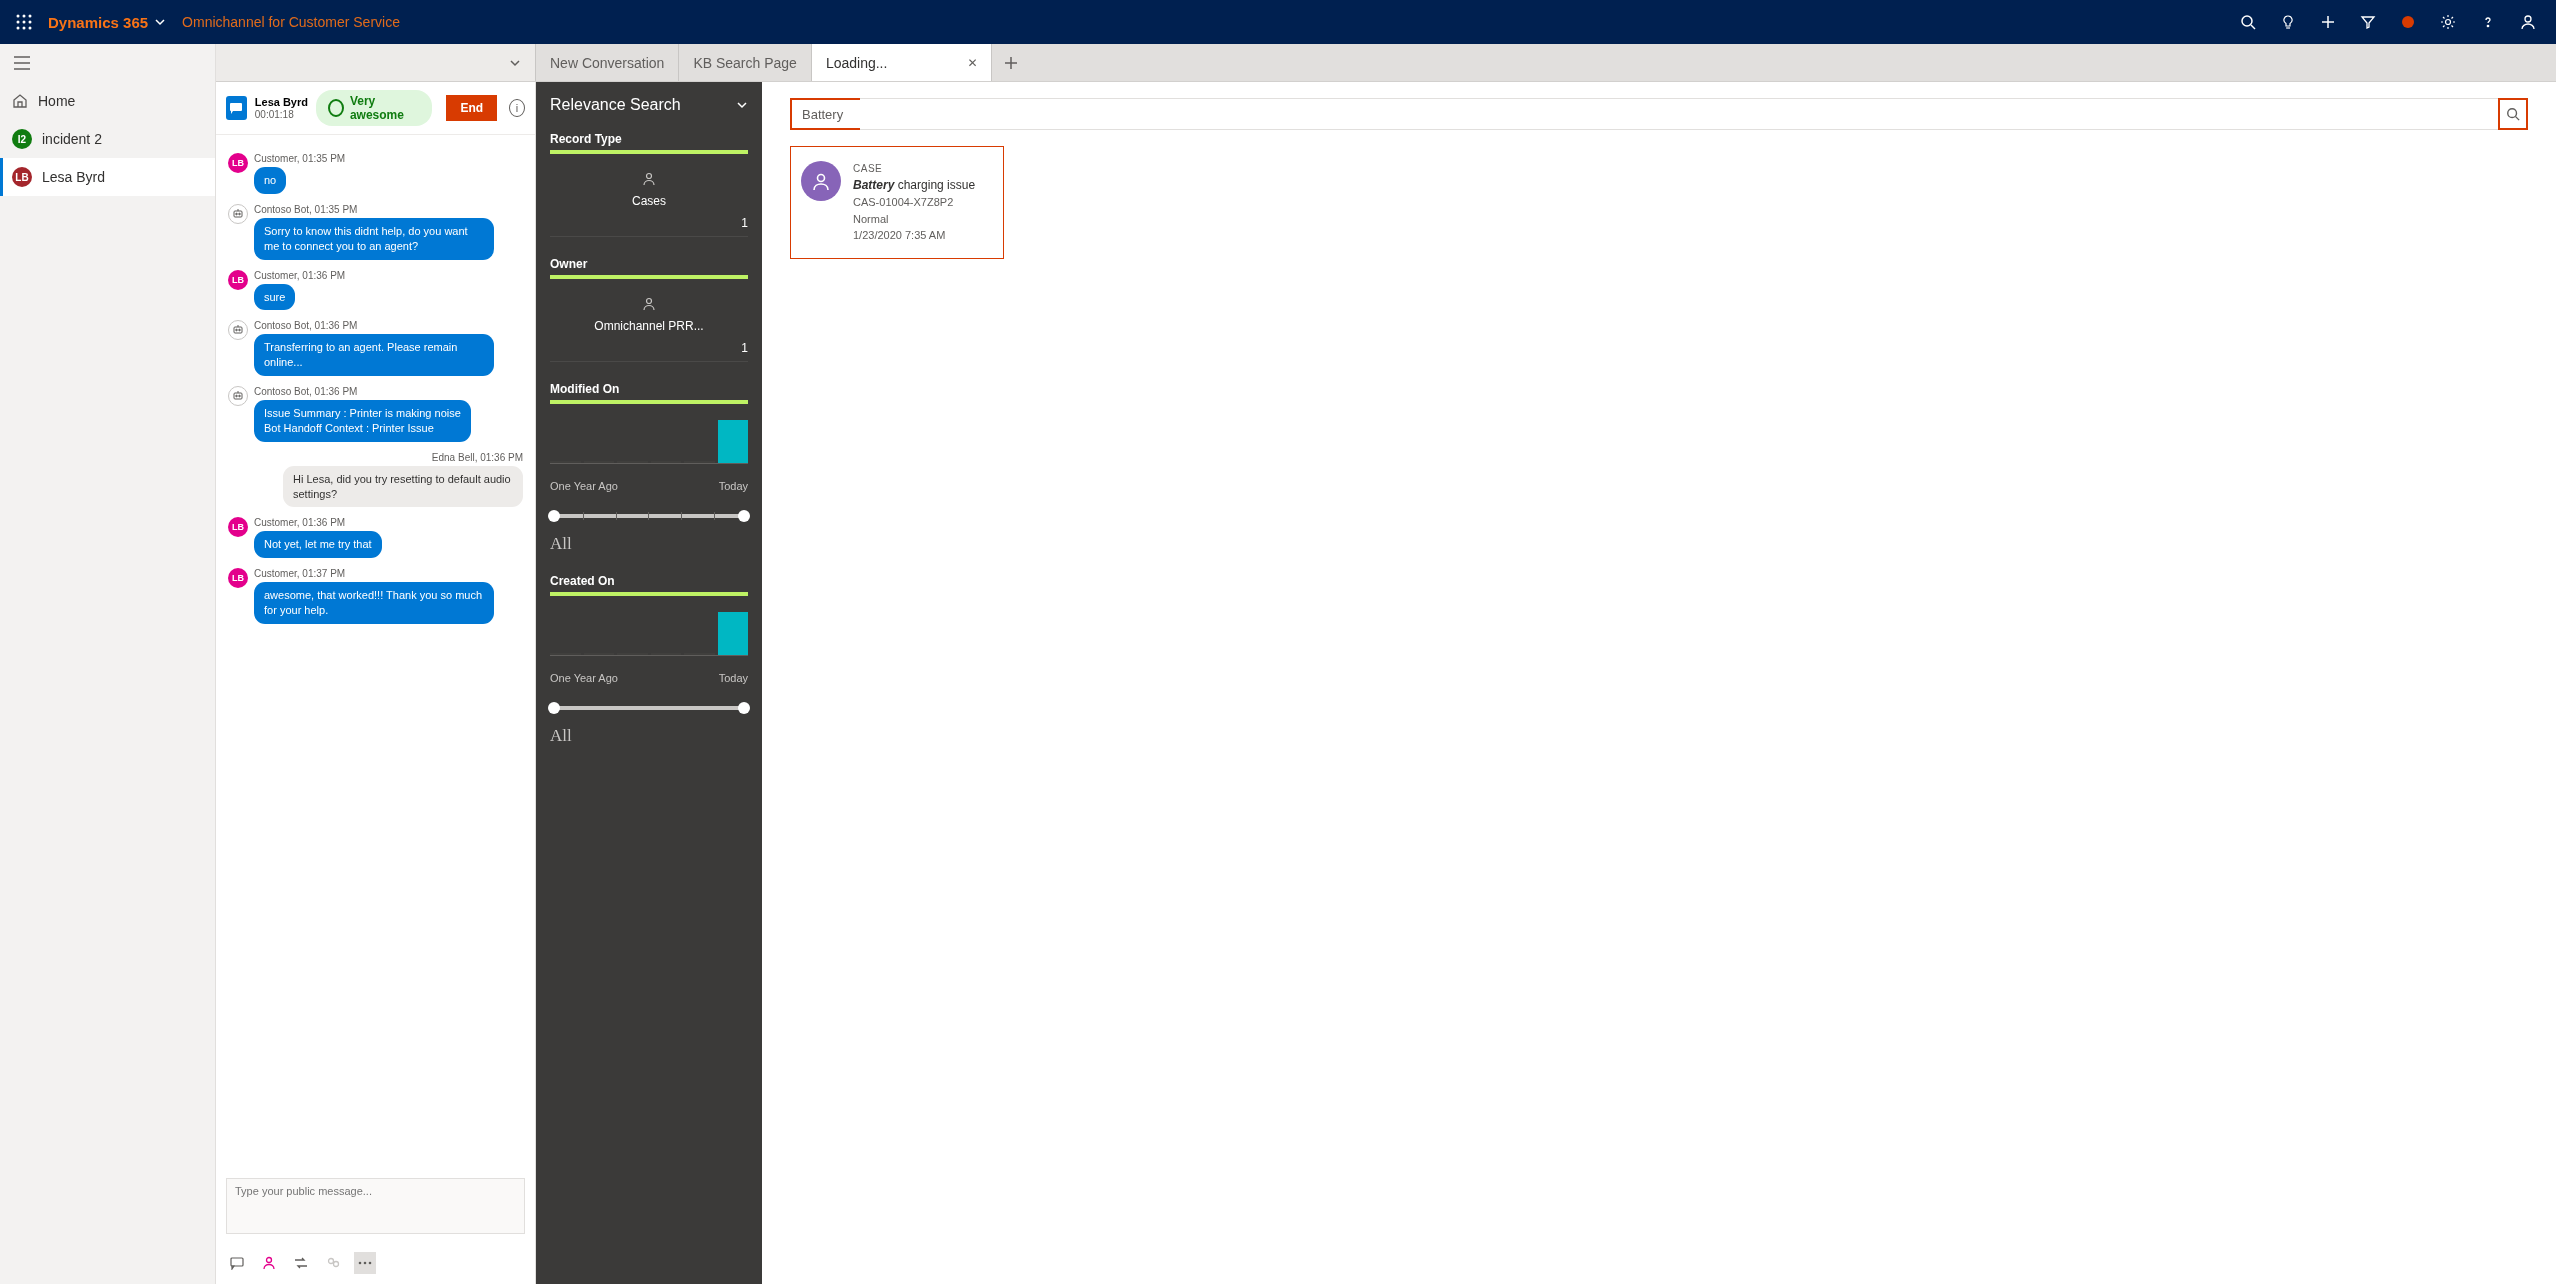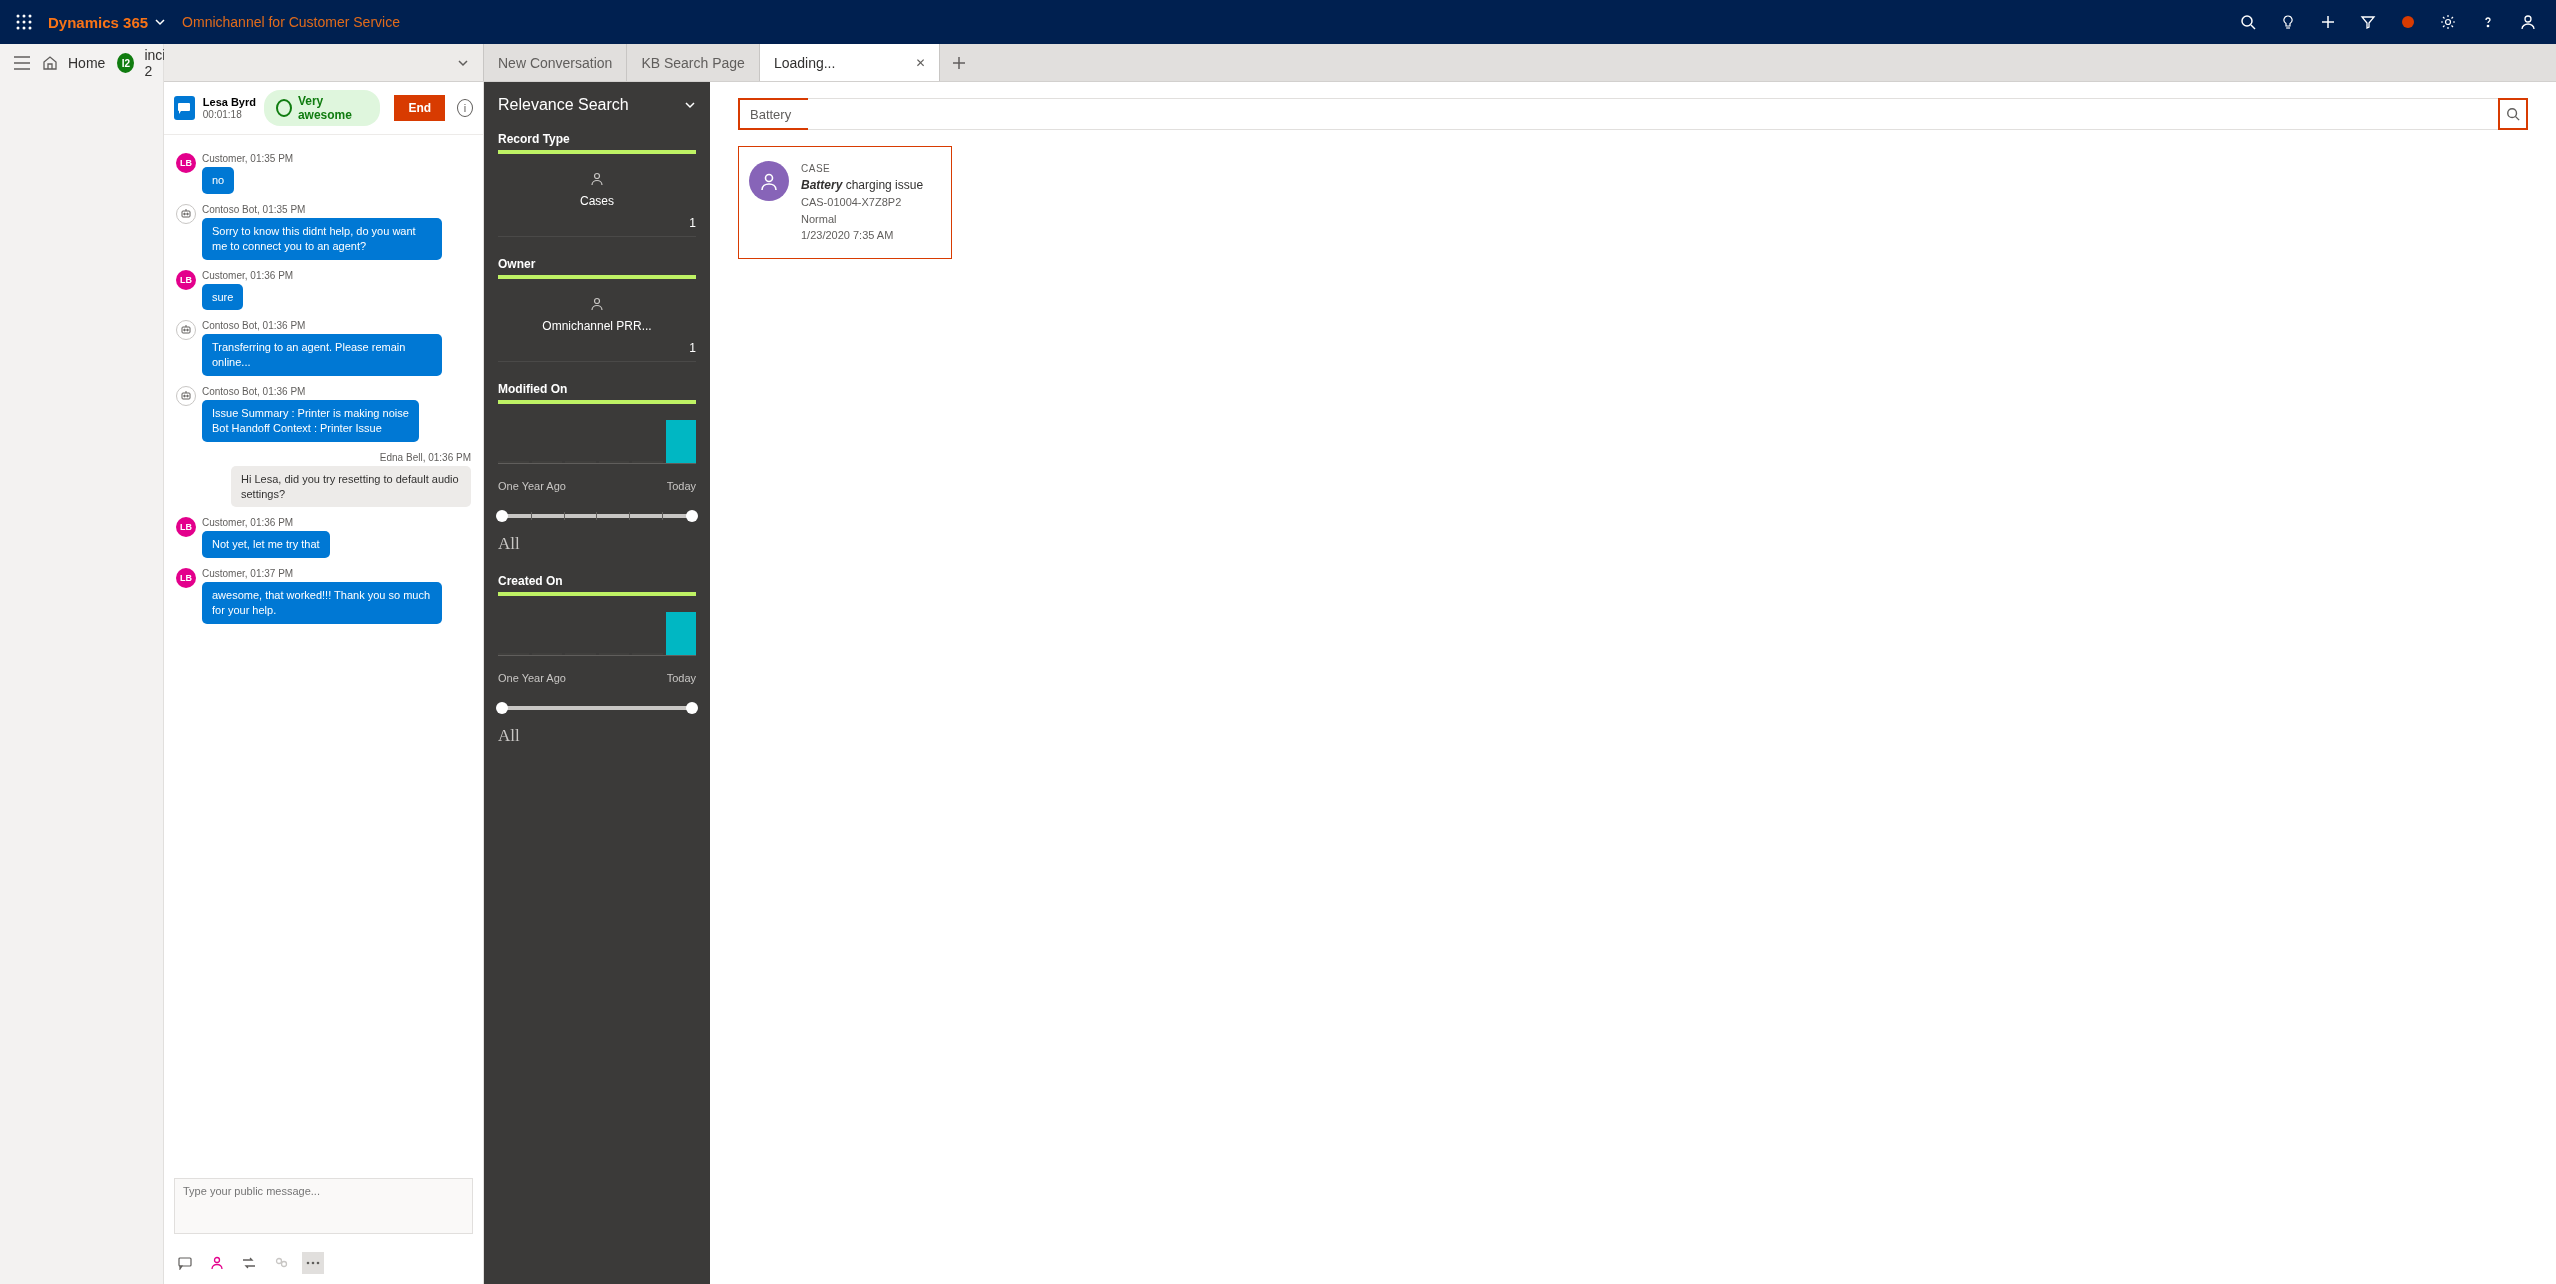--- a/index.html
+++ b/index.html
@@ -13,21 +13,21 @@
 .topnav .subtitle { font-size: 14px; opacity: .9; padding-left: 8px; }
 .topnav .spacer { flex: 1; }
 .topnav .ticon { width: 40px; height: 44px; display:flex; align-items:center; justify-content:center; cursor:pointer; }
 .topnav .ticon svg { stroke:#fff; }
 .reddot { width:12px; height:12px; border-radius:50%; background:#d83b01; }
 
 
 .body { display:flex; flex:1; min-height:0; }
 
 
-.leftbar { width: 164px; background:#f3f2f1; border-right:1px solid #e1dfdd; display:flex; }
+.leftbar { width: 216px; background:#f3f2f1; border-right:1px solid #e1dfdd; display:flex; flex-direction:column; }
 .leftbar .ham { height:38px; display:flex; align-items:center; padding-left:14px; cursor:pointer; }
 .leftbar .navitem { height:38px; display:flex; align-items:center; gap:10px; padding-left:12px; cursor:pointer; font-size:14px; color:#323130; }
 .leftbar .navitem.active { background:#fff; border-left:3px solid #0078d4; padding-left:9px; }
 .avatar-sm { width:20px; height:20px; border-radius:50%; display:flex; align-items:center; justify-content:center; font-size:10px; color:#fff; font-weight:600; }
 .bg-green { background:#107c10; }
 .bg-red { background:#a4262c; }
 .home-icon { width:16px; height:16px; }
 
 
 .main { flex:1; display:flex; flex-direction:column; min-width:0; }
@@ -56,21 +56,21 @@
 .infobtn { width:18px; height:18px; border:1.5px solid #605e5c; border-radius:50%; display:flex; align-items:center; justify-content:center; font-size:11px; color:#605e5c; margin-left:4px; cursor:pointer;}
 
 .chatlog { flex:1; overflow-y:auto; padding:18px 12px 6px 12px; display:flex; flex-direction:column; gap:10px; }
 .msg { display:flex; gap:6px; }
 .msg .av { width:20px; height:20px; border-radius:50%; flex-shrink:0; display:flex; align-items:center; justify-content:center; font-size:9px; color:#fff; font-weight:600;}
 .av.cust { background:#e3008c; }
 .av.bot { background:#fff; border:1px solid #c8c6c4; }
 .av.bot svg { width:12px; height:12px; }
 .msg .bub { display:flex; flex-direction:column; gap:3px; max-width: 240px;}
 .msg .meta { font-size:10px; color:#605e5c; }
-.msg .bubble { background:#0078d4; color:#fff; padding:6px 10px; border-radius:5px; font-size:11px; line-height:1.35; display:inline-block; align-self:flex-start;}
+.msg .bubble { background:#0078d4; color:#fff; padding:6px 10px; border-radius:11px; font-size:11px; line-height:1.35; display:inline-block; align-self:flex-start;}
 .msg.agent { flex-direction:column; align-items:flex-end; }
 .msg.agent .meta { text-align:right; }
 .msg.agent .bubble { background:#edebe9; color:#323130; }
 
 .chatinput { padding:8px 10px; }
 .chatinput textarea { width:100%; height:56px; resize:none; border:1px solid #e1dfdd; background:#faf9f8; padding:6px 8px; font-size:11px; color:#605e5c; outline:none; }
 .chattools { display:flex; gap:10px; padding:6px 10px 10px 10px; align-items:center; }
 .chattools .tbtn { width:22px; height:22px; display:flex; align-items:center; justify-content:center; cursor:pointer; color:#605e5c;}
 .chattools .tbtn.hl { background:#e1dfdd; }
 

